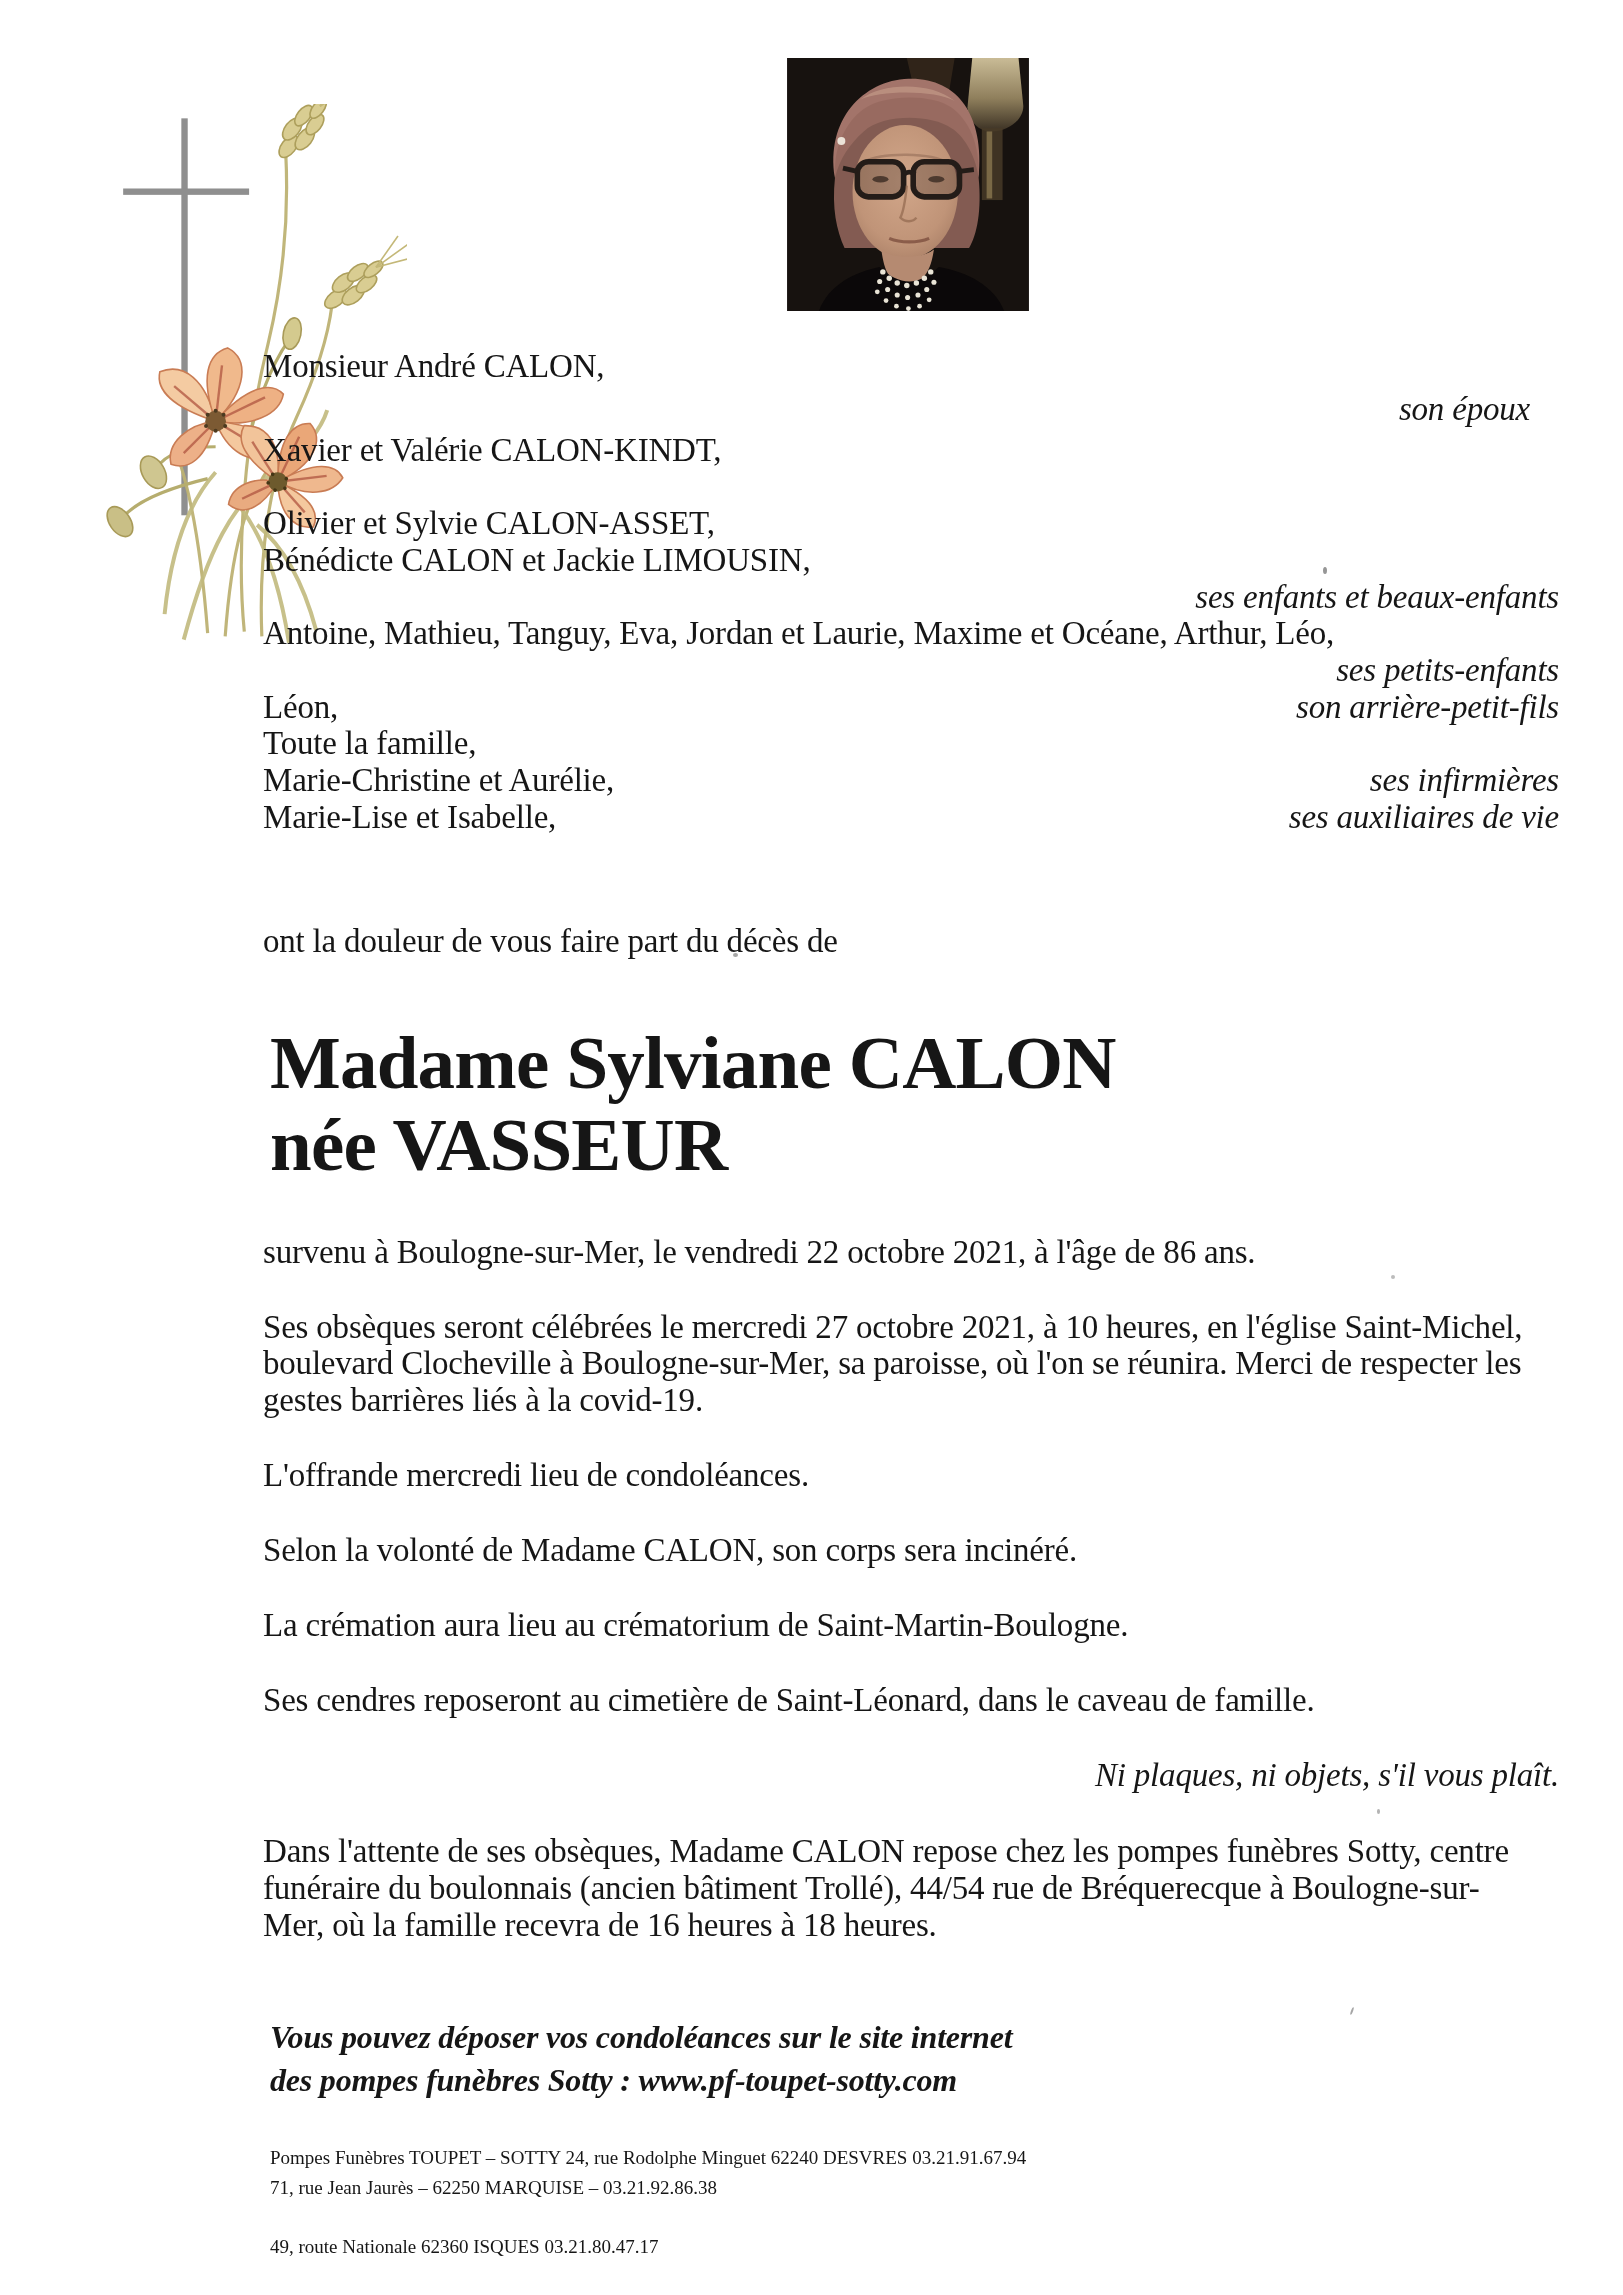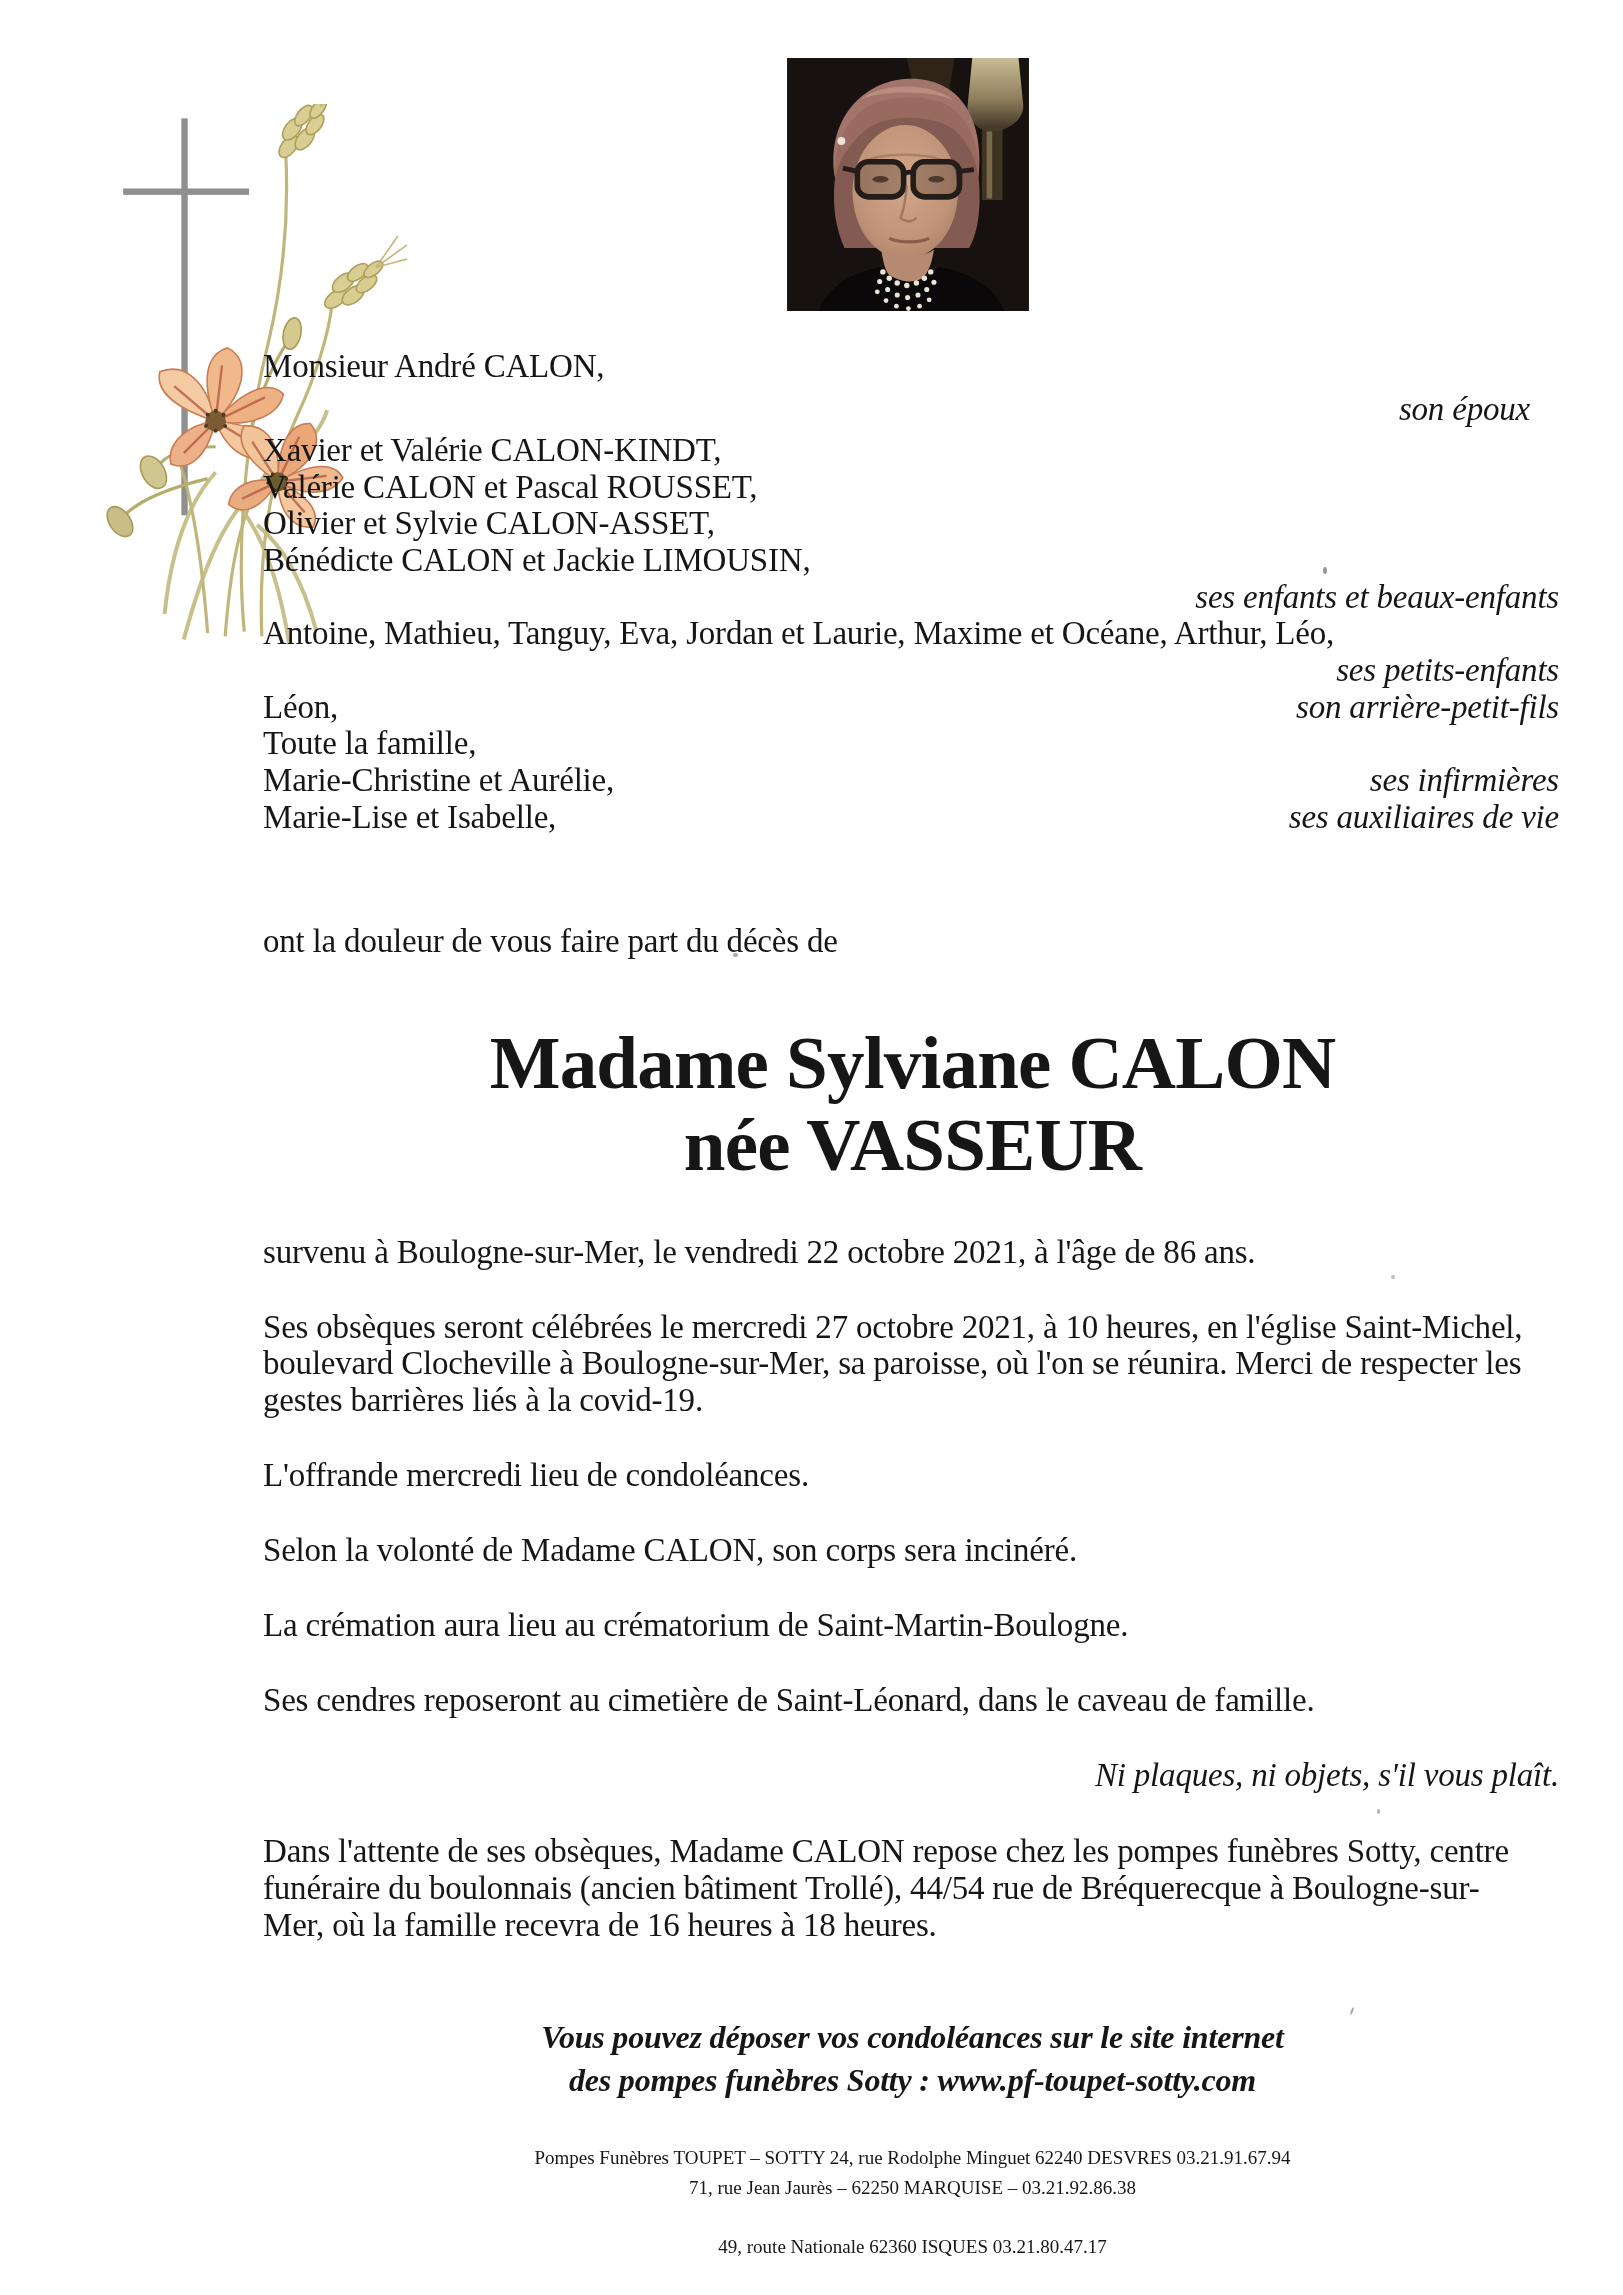--- a/index.html
+++ b/index.html
@@ -14,21 +14,21 @@
   .line{
     position:absolute;
     font-size:33px;
     line-height:37px;
     letter-spacing:-0.2px;
     white-space:nowrap;
   }
   .left-col{left:263px;}
   .right-col{right:65px;text-align:right;}
   .italic{font-style:italic;}
-  .center-col{left:263px;width:1299px;text-align:center;}
+  .center-col{left:270px;width:1299px;text-align:left;}
   .title{
     font-size:75px;
     line-height:80px;
     font-weight:bold;
     letter-spacing:-0.8px;
   }
   .condolence{
     font-size:32px;
     line-height:38px;
     font-weight:bold;
@@ -246,21 +246,20 @@
   <div class="speck" style="left:1323px;top:567px;width:4px;height:7.2px;opacity:.7"></div>
   <div class="speck" style="left:733px;top:953px;width:4.8px;height:4px;opacity:.6"></div>
   <div class="speck" style="left:1391px;top:1275px;width:4px;height:4px;opacity:.45"></div>
   <div class="speck" style="left:1377px;top:1809px;width:3.2px;height:4.8px;opacity:.5"></div>
   <div class="speck" style="left:1351px;top:2007px;width:2.4px;height:8px;opacity:.6;transform:rotate(20deg)"></div>
 
   <div class="line left-col" style="top:348px">Monsieur André CALON,</div>
   <div class="line right-col italic" style="top:391px;right:94px">son époux</div>
 
   <div class="line left-col" style="top:432px">Xavier et Valérie CALON-KINDT,</div>
-  <div class="line left-col" style="top:469px">Valérie CALON et Pascal ROUSSET,</div>
   <div class="line left-col" style="top:505px">Olivier et Sylvie CALON-ASSET,</div>
   <div class="line left-col" style="top:542px">Bénédicte CALON et Jackie LIMOUSIN,</div>
   <div class="line right-col italic" style="top:579px">ses enfants et beaux-enfants</div>
 
   <div class="line left-col" style="top:615px">Antoine, Mathieu, Tanguy, Eva, Jordan et Laurie, Maxime et Océane, Arthur, Léo,</div>
   <div class="line right-col italic" style="top:652px">ses petits-enfants</div>
 
   <div class="line left-col" style="top:689px">Léon,</div>
   <div class="line right-col italic" style="top:689px">son arrière-petit-fils</div>
 

